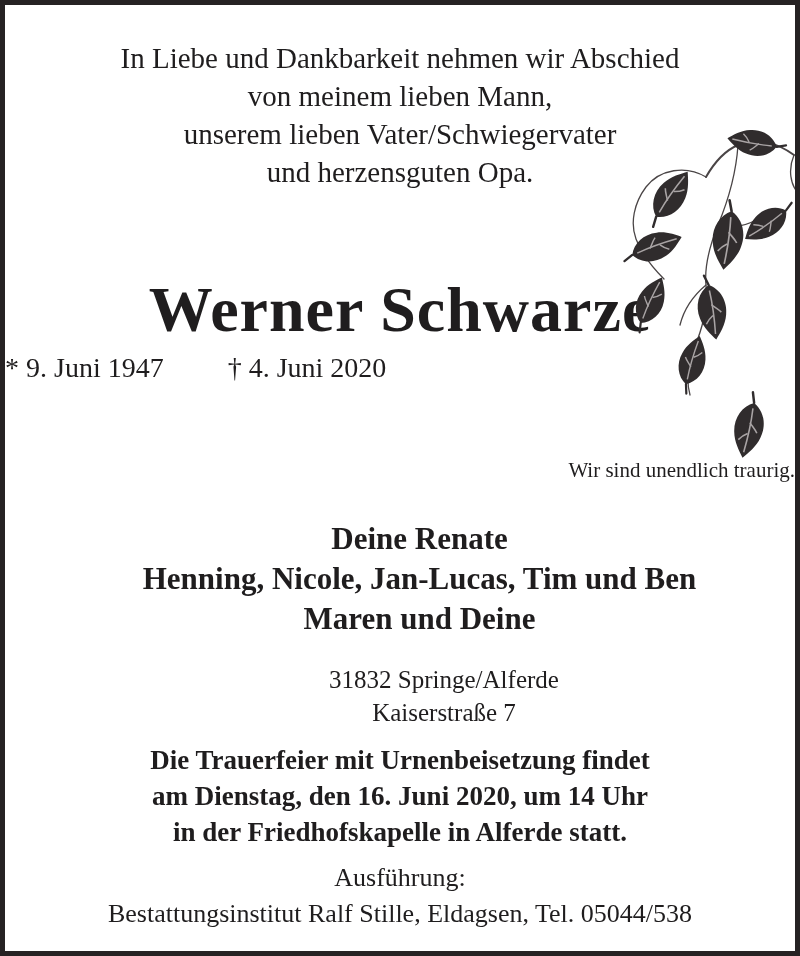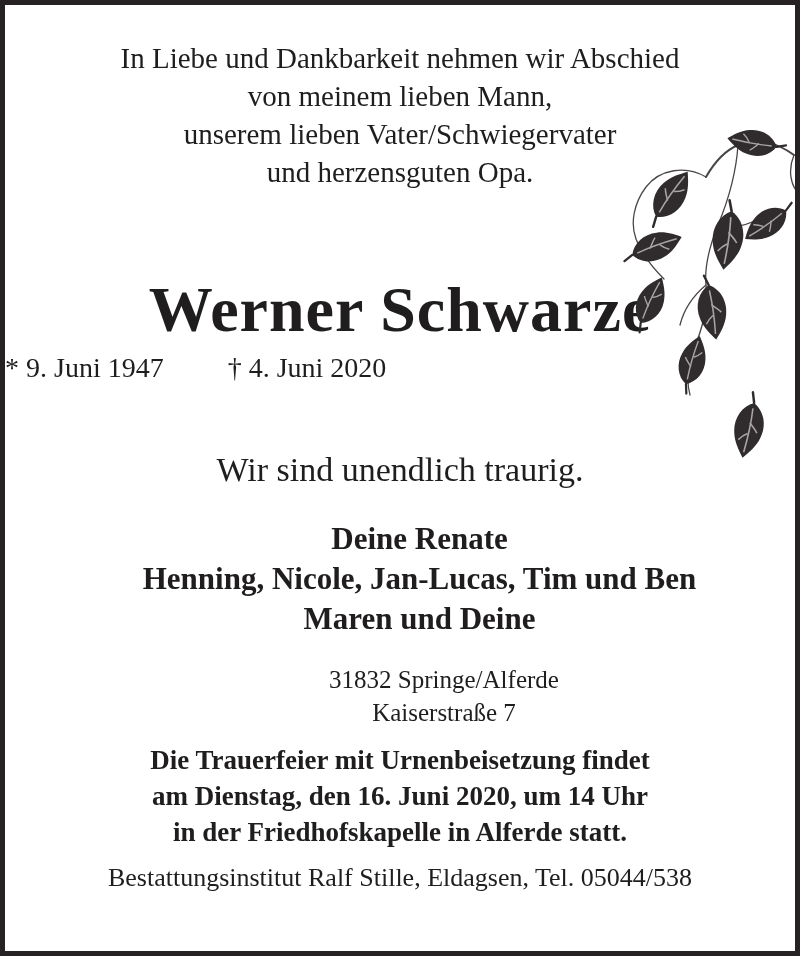--- a/index.html
+++ b/index.html
@@ -51,22 +51,23 @@
   }
   .dates{
     margin-top:6px;
     font-size:28px;
     line-height:34px;
     display:flex;
     gap:64px;
   }
   .grief{
     margin-top:66px;
-    font-size:34px;
+    font-size:21px;
     line-height:38px;
+    text-align:right;
   }
   .family{
     margin-top:30px;
     font-size:31px;
     line-height:40px;
     font-weight:bold;
     padding-left:39px;
   }
   .address{
     margin-top:24px;
@@ -147,16 +148,17 @@
     <div>Kaiserstraße 7</div>
   </div>
 
   <div class="ceremony">
     <div>Die Trauerfeier mit Urnenbeisetzung findet</div>
     <div>am Dienstag, den 16. Juni 2020, um 14 Uhr</div>
     <div>in der Friedhofskapelle in Alferde statt.</div>
   </div>
 
   <div class="execution">
+    <div>Ausführung:</div>
     <div>Bestattungsinstitut Ralf Stille, Eldagsen, Tel. 05044/538</div>
   </div>
 
 </div>
 
 </body></html>

